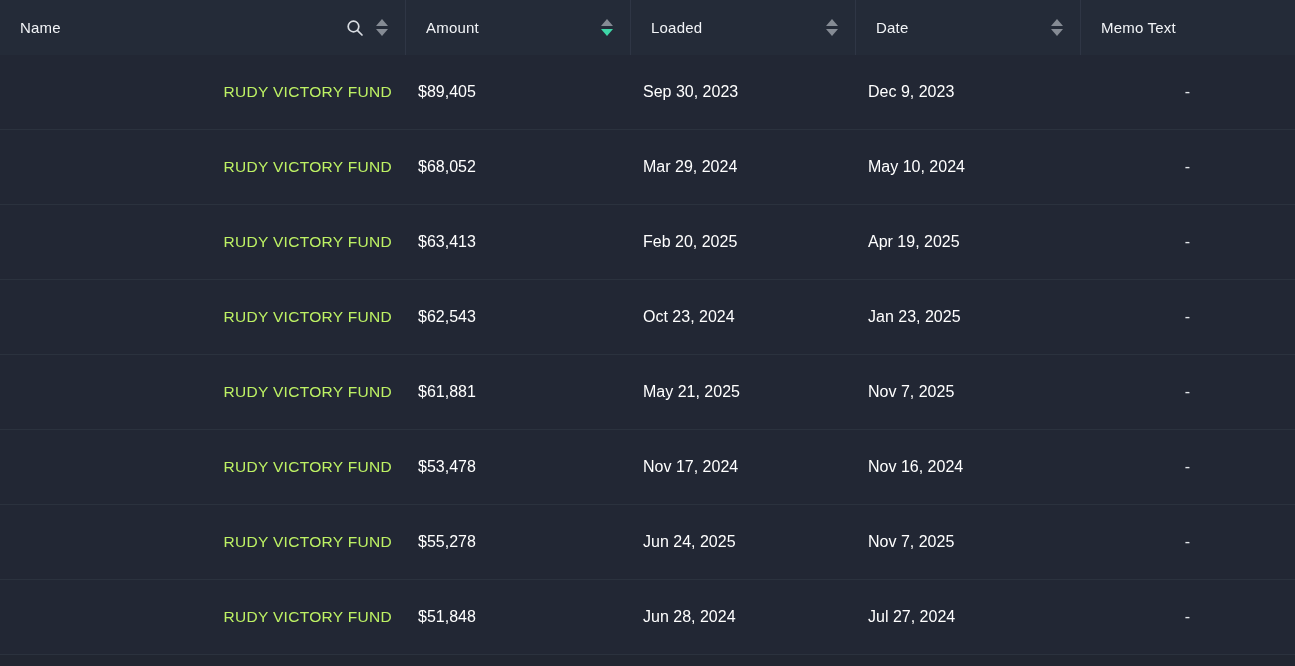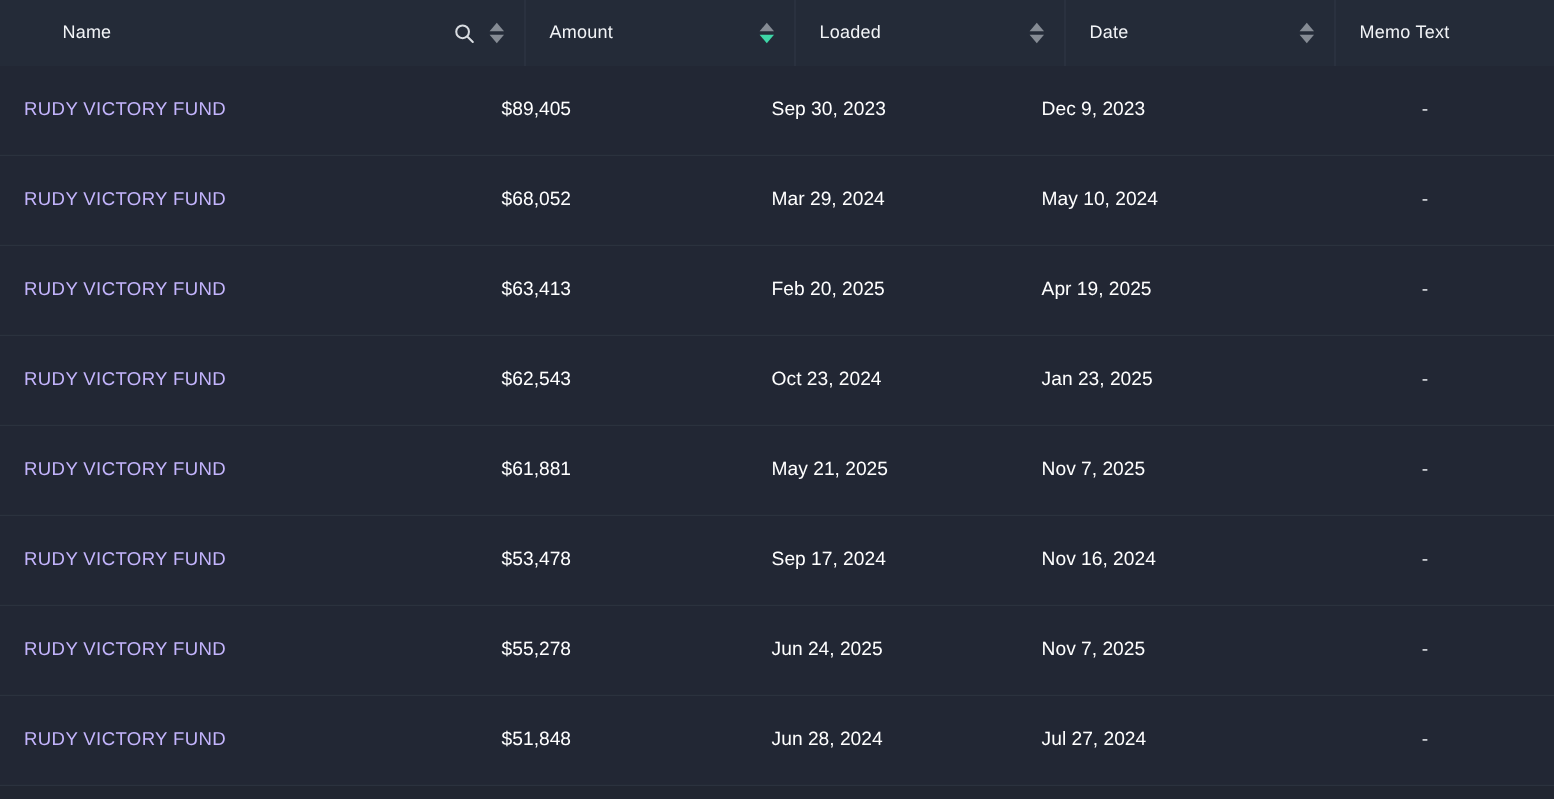--- a/index.html
+++ b/index.html
@@ -19,21 +19,20 @@
   }
   
   .header-row {
     display: grid;
     grid-template-columns: 405px 225px 225px 225px minmax(0,1fr);
     height: 55px;
     flex: 0 0 55px;
     background: #242b38;
     color: #f2f4f7;
     font-size: 15px;
-    padding-left: 32px;
   }
   .th {
     display: flex;
     align-items: center;
     padding: 0 17px 0 20px;
     gap: 12px;
     position: relative;
     cursor: pointer;
     user-select: none;
   }
@@ -70,24 +69,25 @@
     height: 75px;
     background: #222734;
     border-bottom: 1px solid #2b323e;
     align-items: center;
     font-size: 16px;
     color: #ffffff;
   }
   .cell { padding: 0 13px; white-space: nowrap; overflow: hidden; }
   .cell.name {
     padding-left: 20px;
-    color: #c4b5fd;
+    color: #bef264;
     font-size: 15.5px;
     letter-spacing: .3px;
     cursor: pointer;
+    text-align: right;
   }
   .cell.num { text-align: left; }
   .cell.memo { text-align: center; color: #e3e6ea; }
   .row-filler { height: 13px; background: #212631; }
 </style>
 </head>
 <body>
 
 <div class="grid">
 
@@ -180,21 +180,21 @@
         <div class="cell name">RUDY VICTORY FUND</div>
         <div class="cell num">$61,881</div>
         <div class="cell num">May 21, 2025</div>
         <div class="cell num">Nov 7, 2025</div>
         <div class="cell memo">-</div>
       </div>
 
       <div class="row">
         <div class="cell name">RUDY VICTORY FUND</div>
         <div class="cell num">$53,478</div>
-        <div class="cell num">Sep 17, 2024</div>
+        <div class="cell num">Nov 17, 2024</div>
         <div class="cell num">Nov 16, 2024</div>
         <div class="cell memo">-</div>
       </div>
 
       <div class="row">
         <div class="cell name">RUDY VICTORY FUND</div>
         <div class="cell num">$55,278</div>
         <div class="cell num">Jun 24, 2025</div>
         <div class="cell num">Nov 7, 2025</div>
         <div class="cell memo">-</div>

